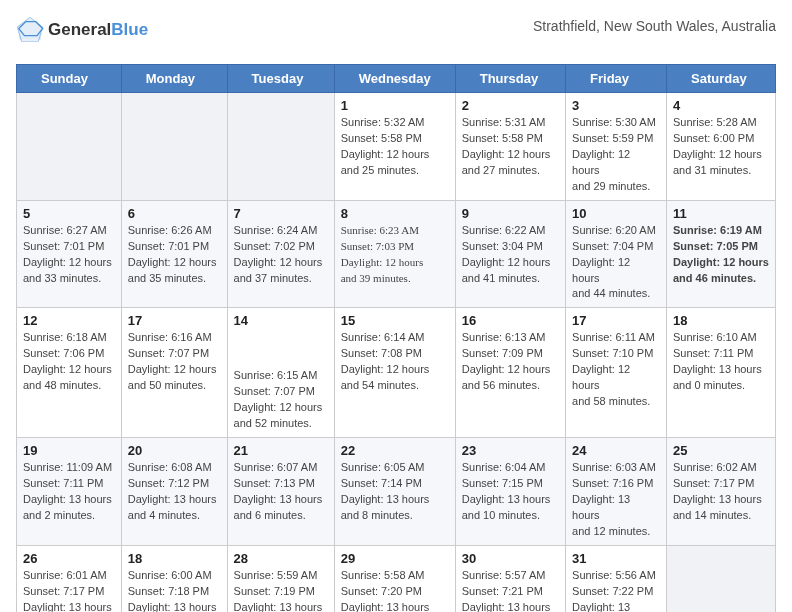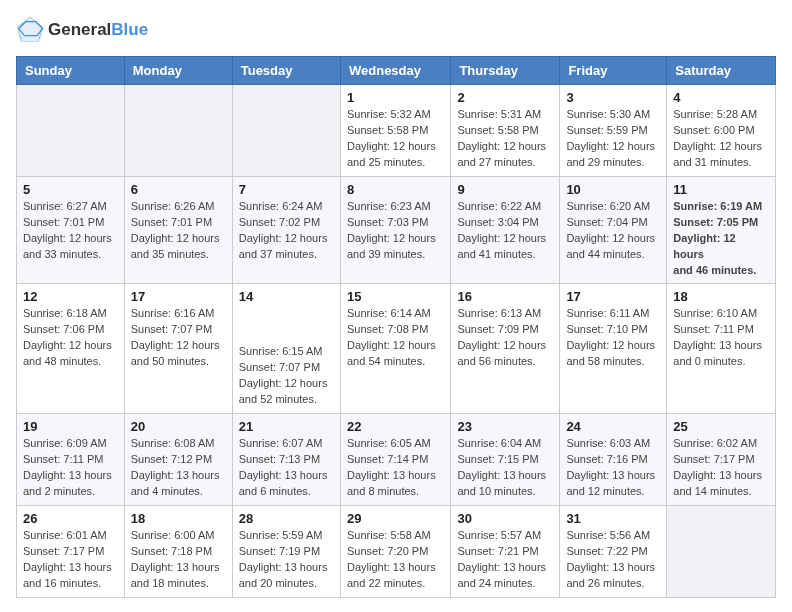--- a/index.html
+++ b/index.html
@@ -7,21 +7,21 @@
       font-family: Arial, sans-serif;
       background: #fff;
       width: 792px;
       min-height: 612px;
       padding: 16px;
     }
     .header-section {
       display: flex;
       justify-content: space-between;
       align-items: flex-start;
-      margin-bottom: 12px;
+      margin-bottom: 20px;
     }
     .logo {
       display: flex;
       align-items: center;
       gap: 4px;
     }
     .logo-icon {
       width: 28px;
       height: 28px;
     }
@@ -41,21 +41,21 @@
     }
     .calendar {
       width: 100%;
       border-collapse: collapse;
       border: 1px solid #ccc;
     }
     .calendar th {
       background-color: #4a7fc1;
       color: #fff;
       text-align: left;
-      padding: 6px 8px;
+      padding: 6px 24px;
       font-size: 13px;
       font-weight: bold;
       border: 1px solid #3a6aaa;
     }
     .calendar td {
       vertical-align: top;
       padding: 5px 6px;
       border: 1px solid #ccc;
       font-size: 10.5px;
       color: #333;
@@ -92,20 +92,21 @@
       <polygon points="28,8 38,18 30,28 20,28 12,28 4,18 14,8" fill="none" stroke="#4a90d9" stroke-width="2"></polygon>
       <polygon points="20,2 38,16 32,36 8,36 2,16" fill="none" stroke="#4a90d9" stroke-width="1.5" opacity="0.5"></polygon>
     </svg>
     <div>
       <div style="font-size:17px;font-weight:bold;color:#333;line-height:1.15;">
         <span style="color:#333;">General</span><span style="color:#4a90d9;">Blue</span>
       </div>
     </div>
   </div>
   <div class="title-section">
+    <div class="location-title">Strathfield, New South Wales, Australia</div>
   </div>
 </div>
 
 <table class="calendar">
   <thead>
     <tr>
     <th>Sunday</th>
         <th>Monday</th>
         <th>Tuesday</th>
         <th>Wednesday</th>
@@ -165,21 +166,21 @@
         </td>
         <td>
           <span class="day-num">7</span>
           <div class="day-info" style="white-space: pre-line;">Sunrise: 6:24 AM
 Sunset: 7:02 PM
 Daylight: 12 hours
 and 37 minutes.</div>
         </td>
         <td>
           <span class="day-num">8</span>
-          <div class="day-info" style="white-space: pre-line;">Sunrise: 6:23 AM
+          <div class="day-info" style="white-space: pre-line; font-family: Liberation Serif, serif;">Sunrise: 6:23 AM
 Sunset: 7:03 PM
 Daylight: 12 hours
 and 39 minutes.</div>
         </td>
         <td>
           <span class="day-num">9</span>
           <div class="day-info" style="white-space: pre-line;">Sunrise: 6:22 AM
 Sunset: 3:04 PM
 Daylight: 12 hours
 and 41 minutes.</div>
@@ -246,21 +247,21 @@
           <span class="day-num">18</span>
           <div class="day-info" style="white-space: pre-line;">Sunrise: 6:10 AM
 Sunset: 7:11 PM
 Daylight: 13 hours
 and 0 minutes.</div>
         </td>
       </tr>
       <tr>
         <td>
           <span class="day-num">19</span>
-          <div class="day-info" style="white-space: pre-line;">Sunrise: 6:09 AM
+          <div class="day-info" style="white-space: pre-line;">Sunrise: 11:09 AM
 Sunset: 7:11 PM
 Daylight: 13 hours
 and 2 minutes.</div>
         </td>
         <td>
           <span class="day-num">20</span>
           <div class="day-info" style="white-space: pre-line;">Sunrise: 6:08 AM
 Sunset: 7:12 PM
 Daylight: 13 hours
 and 4 minutes.</div>

